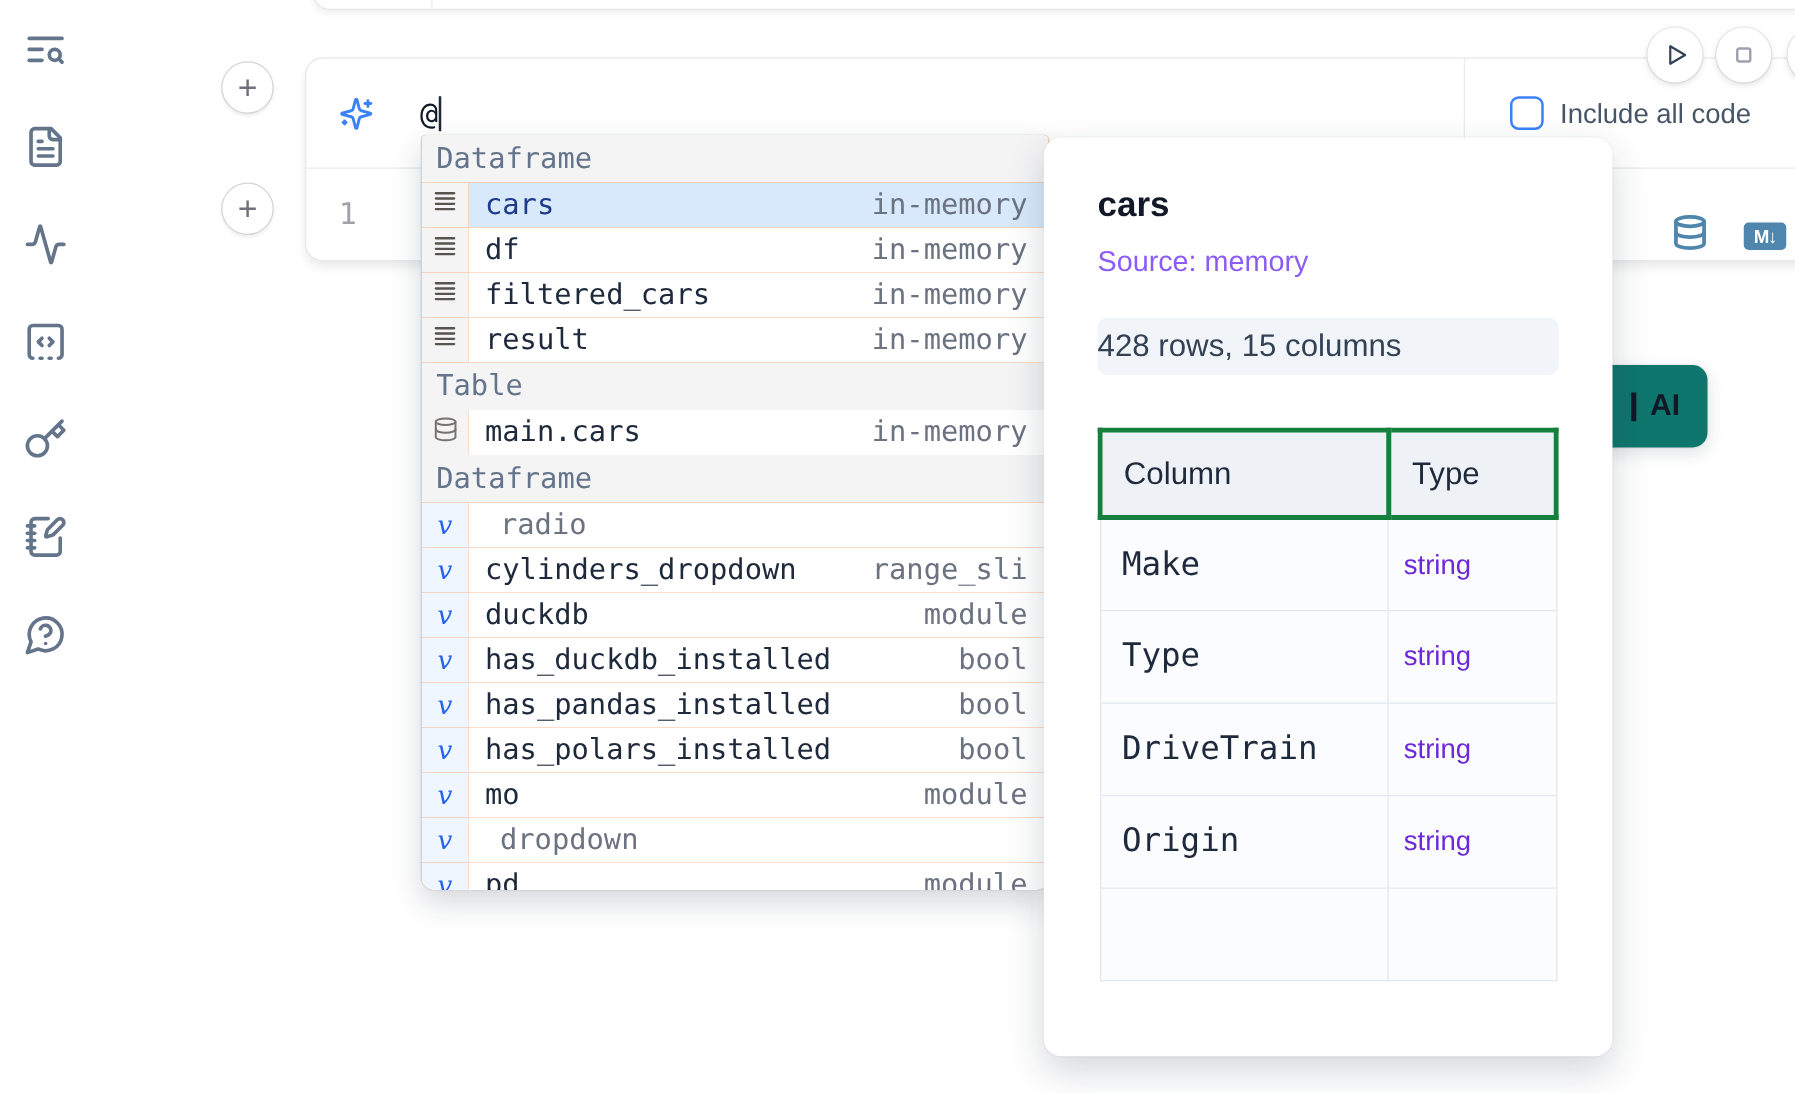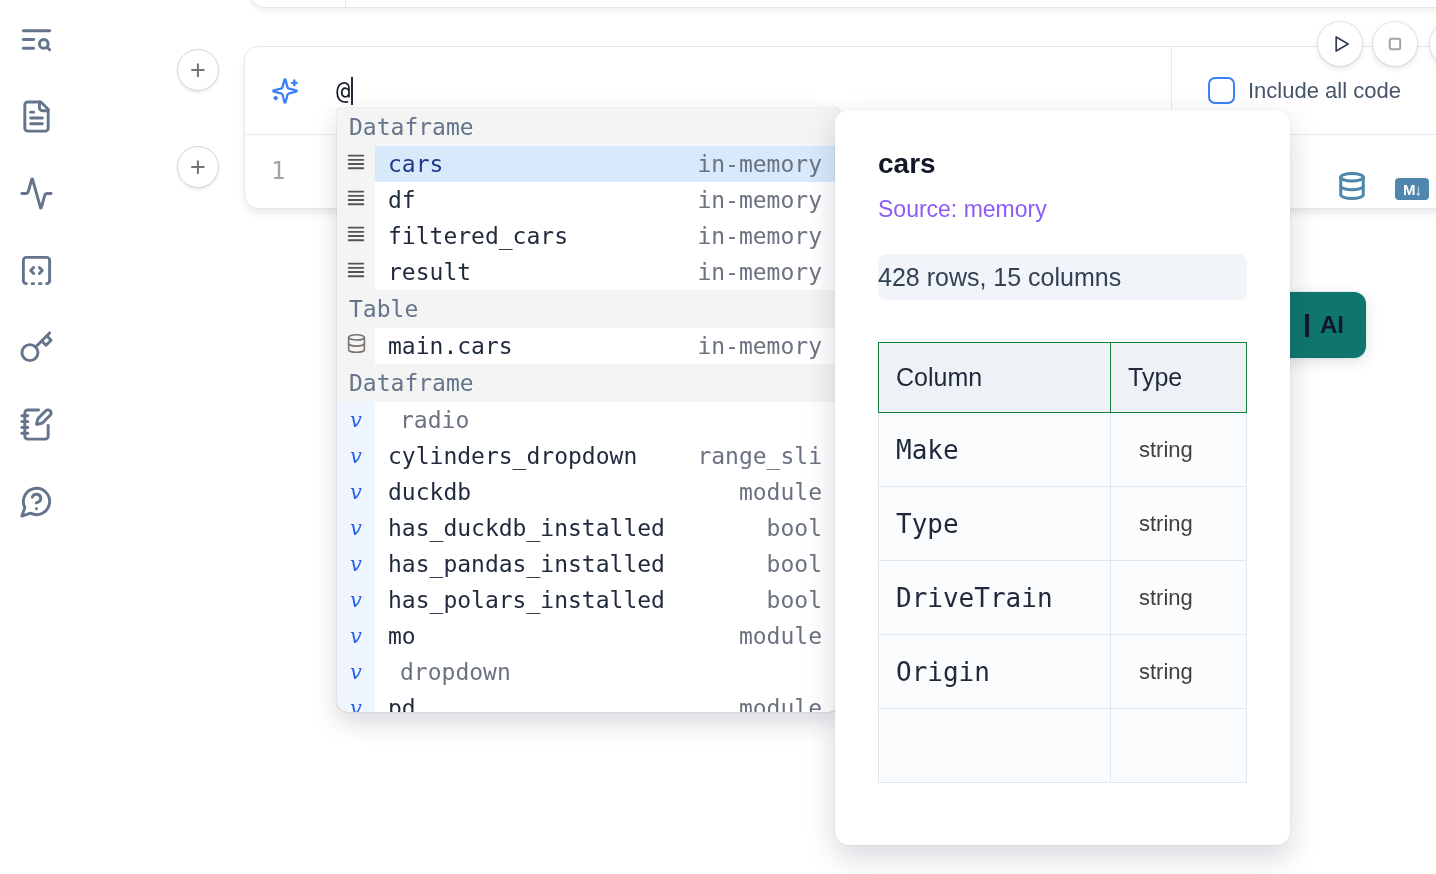--- a/index.html
+++ b/index.html
@@ -103,28 +103,28 @@
            background:#fff; border-radius:14px; z-index:15;
            box-shadow:0 12px 30px rgba(30,41,59,.18), 0 0 0 1px rgba(0,0,0,.03);
            padding:38px 43px 0; }
   .p-title { font-size:28px; font-weight:bold; color:#111827; }
   .p-source { margin-top:16px; font-size:23px; color:#8b5cf6; }
   .p-badge { margin-top:31px; height:46px; background:#f1f5f9; border-radius:8px;
              display:flex; align-items:center; 
              font-size:25px; color:#334155; }
   .p-tablewrap { margin-top:42px; height:464px; overflow:hidden; }
   table.schema { width:100%; border-collapse:collapse; }
-  .schema th { height:70px; background:#eef2f7; border:1px solid #15803d;
+  .schema th { height:70px; background:#eef2f7; border:4px solid #15803d;
                text-align:left; padding-left:17px; font-weight:normal;
                font-size:25px; color:#1e293b; }
   .schema th.c1 { width:232px; } .schema th.c2 { width:136px; }
   .schema td { height:74px; border:1px solid #e2e8f0; background:#fbfcfe; }
   .schema td.col { font-family:"DejaVu Sans Mono", monospace; font-size:26px;
                    color:#1e293b; padding-left:17px; }
-  .schema td.typ { font-size:22px; color:#404040; padding-left:28px; }
+  .schema td.typ { font-size:22px; color:#6d28d9; padding-left:12px; }
 </style>
 </head>
 <body>
 
 <div class="sidebar">
   <span class="sb-ic">
     <svg viewBox="0 0 24 24">
         <path d="M21 6H3"></path>
         <path d="M10 12H3"></path>
         <path d="M10 18H3"></path>

